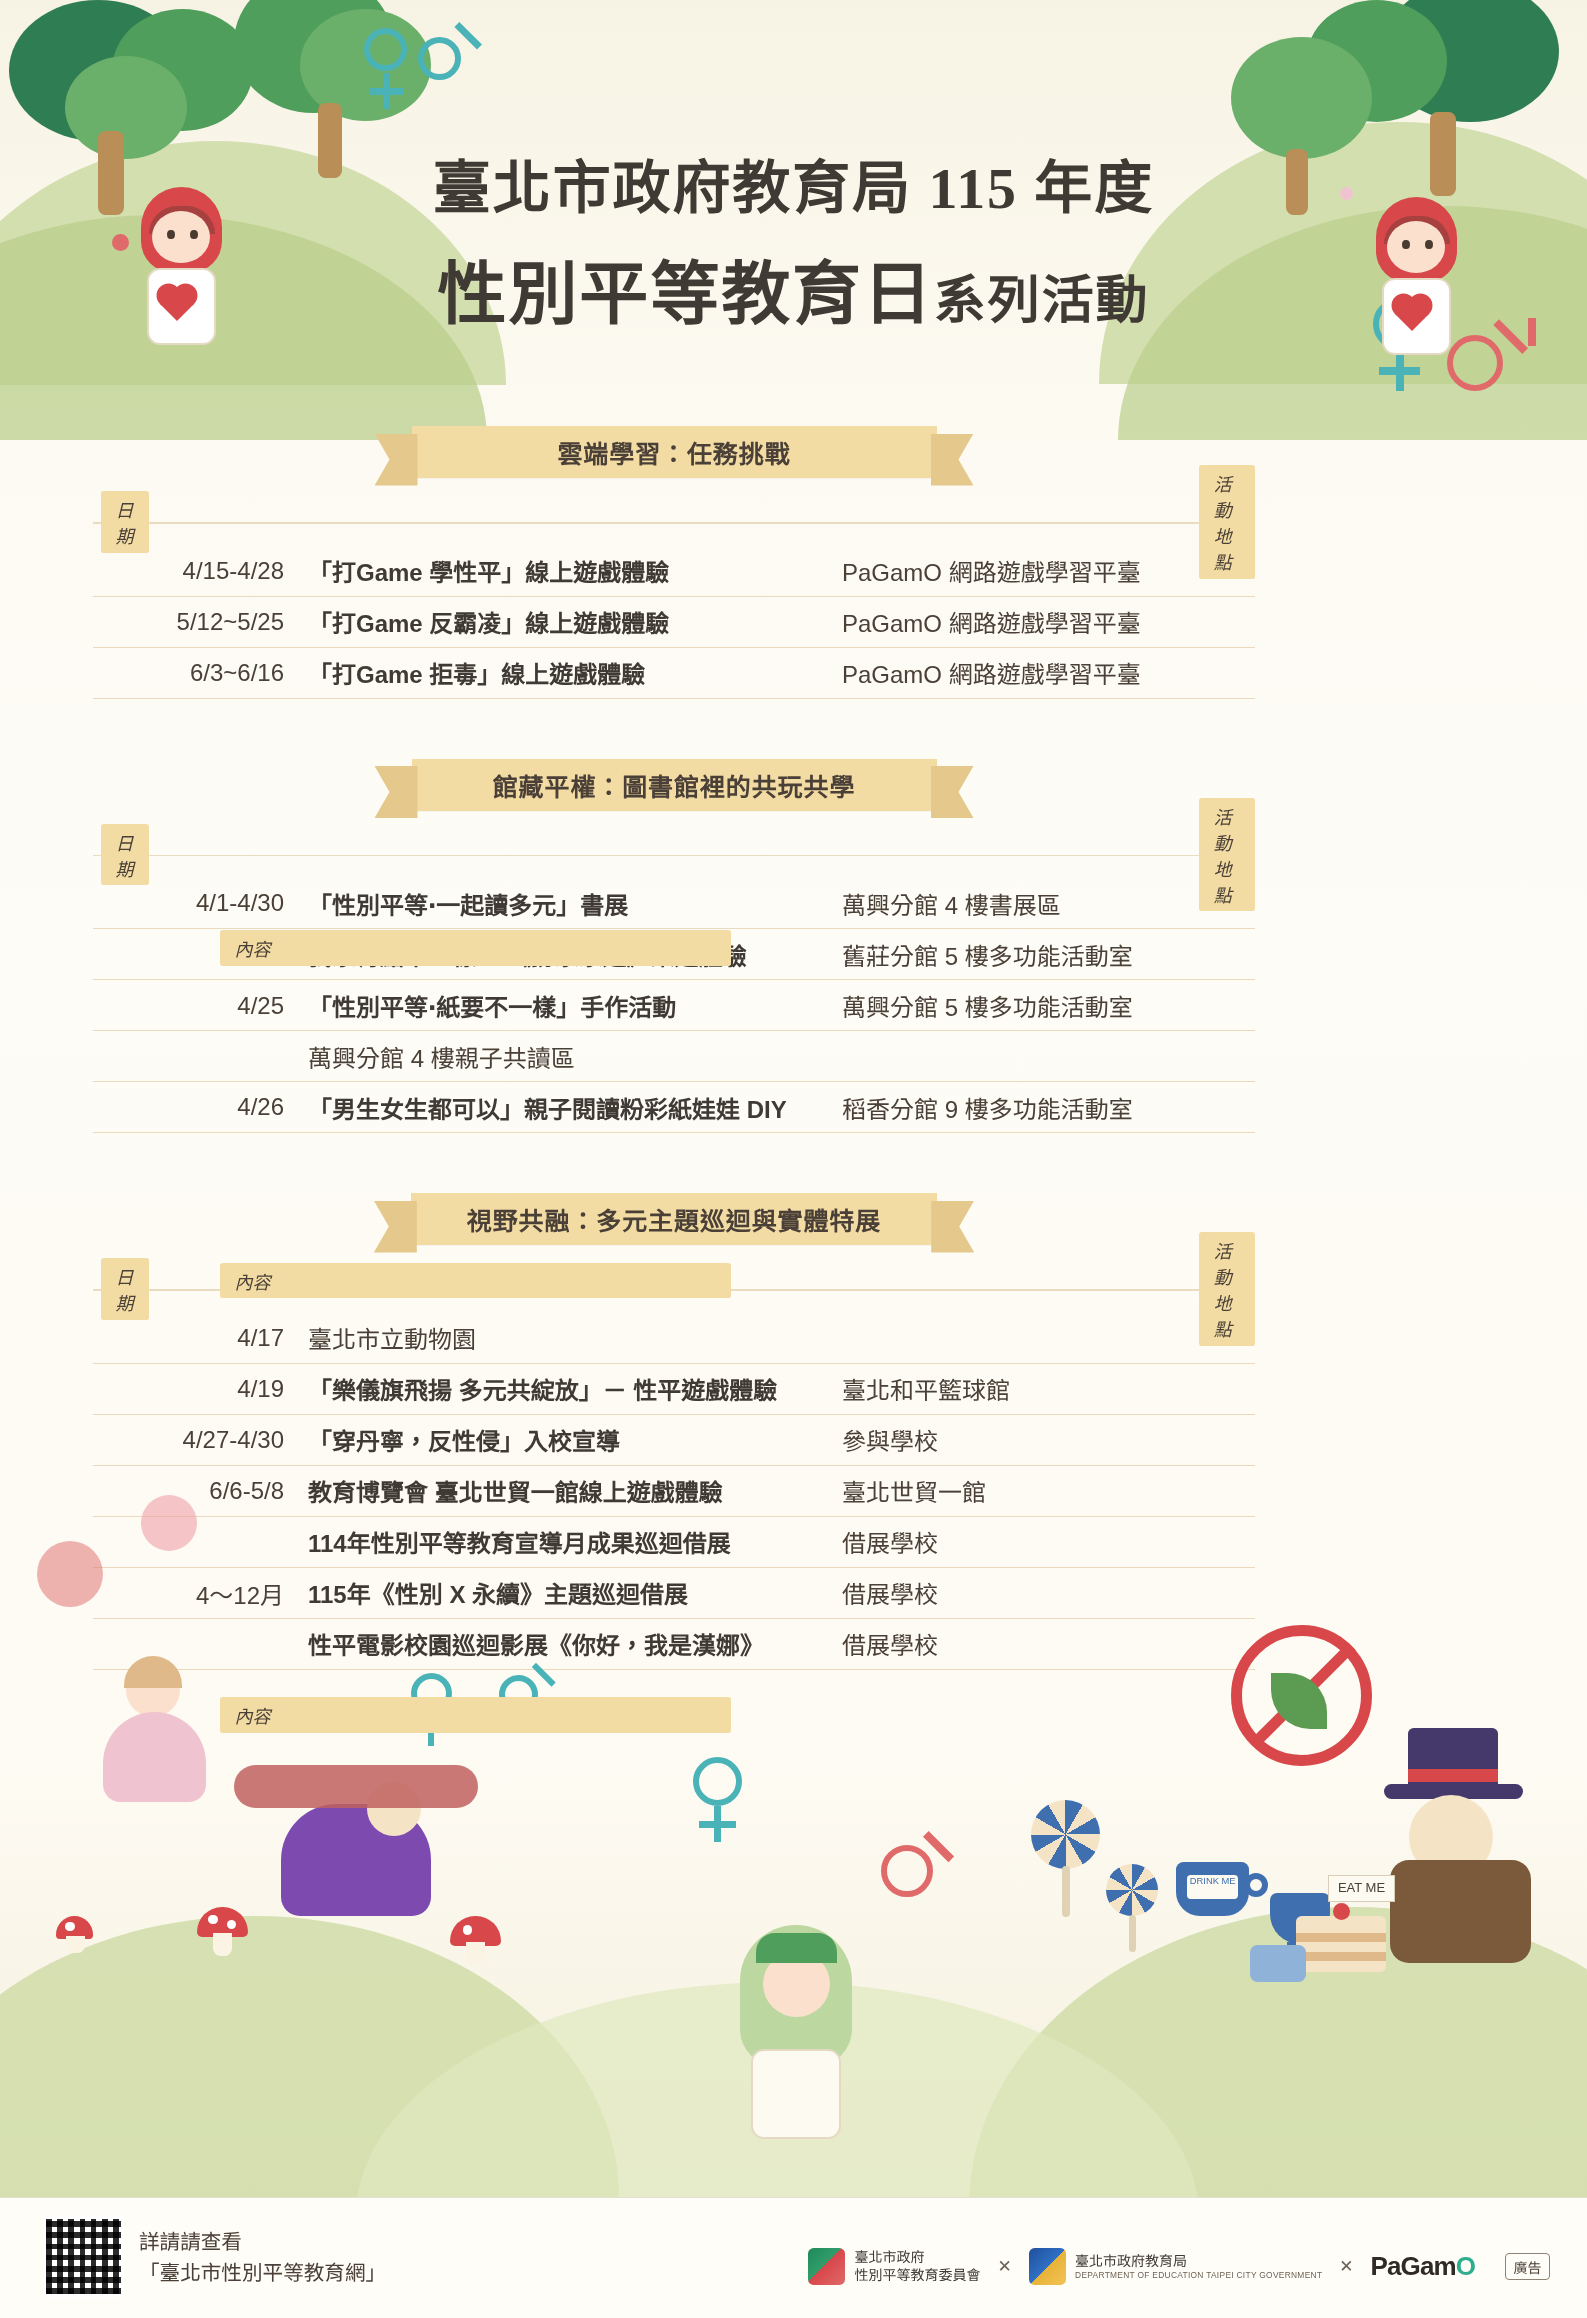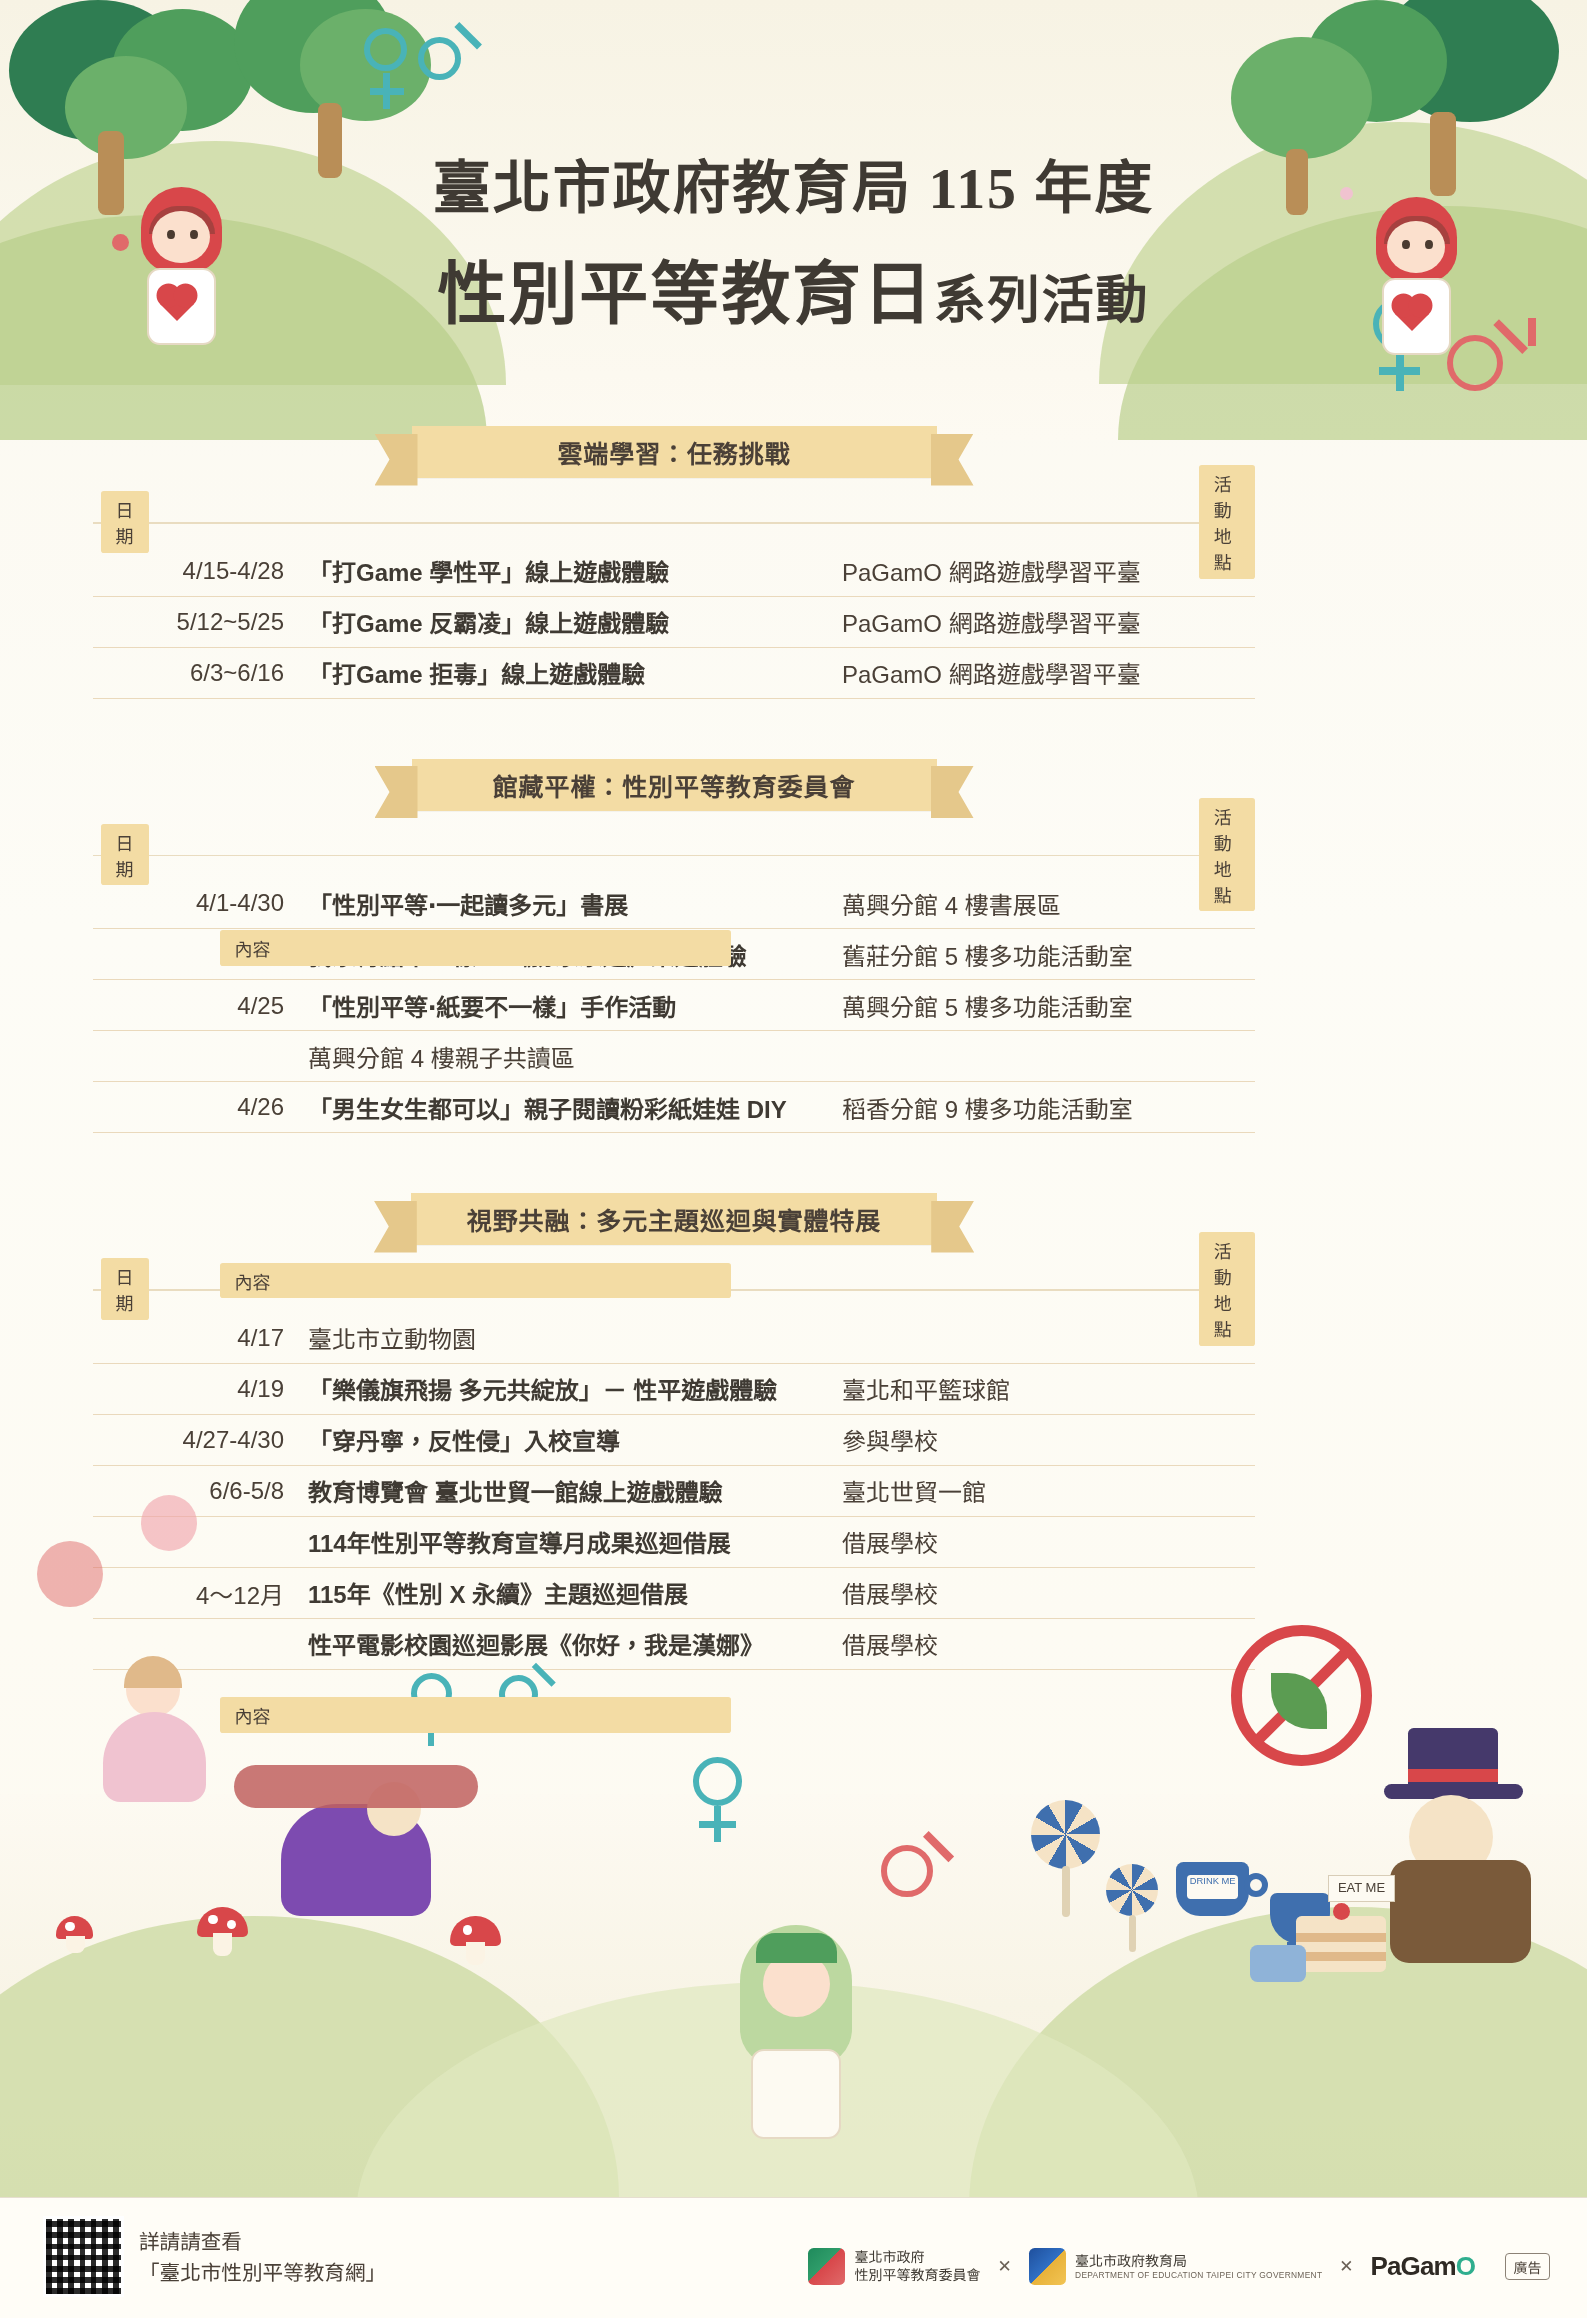--- a/index.html
+++ b/index.html
@@ -128,21 +128,21 @@
   .banner:before { left: -37px; clip-path: polygon(0 0, 100% 0, 100% 100%, 0 100%, 15px 50%); }
   .banner:after { right: -37px; clip-path: polygon(0 0, 100% 0, calc(100% - 15px) 50%, 100% 100%, 0 100%); }
 
   .table { width: 1162px; margin: 28px auto 0; }
   .thead { display: flex; align-items: center; position: relative; height: 32px; }
   .thead .line {
     position: absolute; left: 0; right: 0; top: 16px; height: 1.9px; background: #e9dcc0;
   }
   .th {
     position: relative; z-index: 2; background: #f3dca4; color: #4a4037;
-    font-size: 18px; padding: 4.7px 15px; border-radius: 2.8px; font-weight: normal;
+    font-size: 18px; padding: 4.7px 15px; border-radius: 2.8px; font-weight: normal; font-style: italic;
   }
   .th.date { margin-left: 7.5px; }
   .th.content { margin-left: 71px; }
   .th.place { margin-left: 468px; }
 
   .rows { margin-top: 7.5px; }
   .row {
     display: flex; align-items: center;
     border-bottom: 0.9px solid #ead9bc;
     min-height: 51px;
@@ -356,21 +356,21 @@
           <div class="c-date">6/3~6/16</div>
           <div class="c-content">「打Game 拒毒」線上遊戲體驗</div>
           <div class="c-place">PaGamO 網路遊戲學習平臺</div>
         </div>
       </div>
     </div>
   </div>
 
   <div class="section" style="margin-top:60px;">
     <div class="banner-wrap">
-      <div class="banner">館藏平權：性別平等教育委員會</div>
+      <div class="banner">館藏平權：圖書館裡的共玩共學</div>
     </div>
     <div class="table">
       <div class="thead">
         <div class="line"></div>
         <div class="th date">日期</div>
         <div class="th content">內容</div>
         <div class="th place">活動地點</div>
       </div>
       <div class="rows">
         <div class="row">

